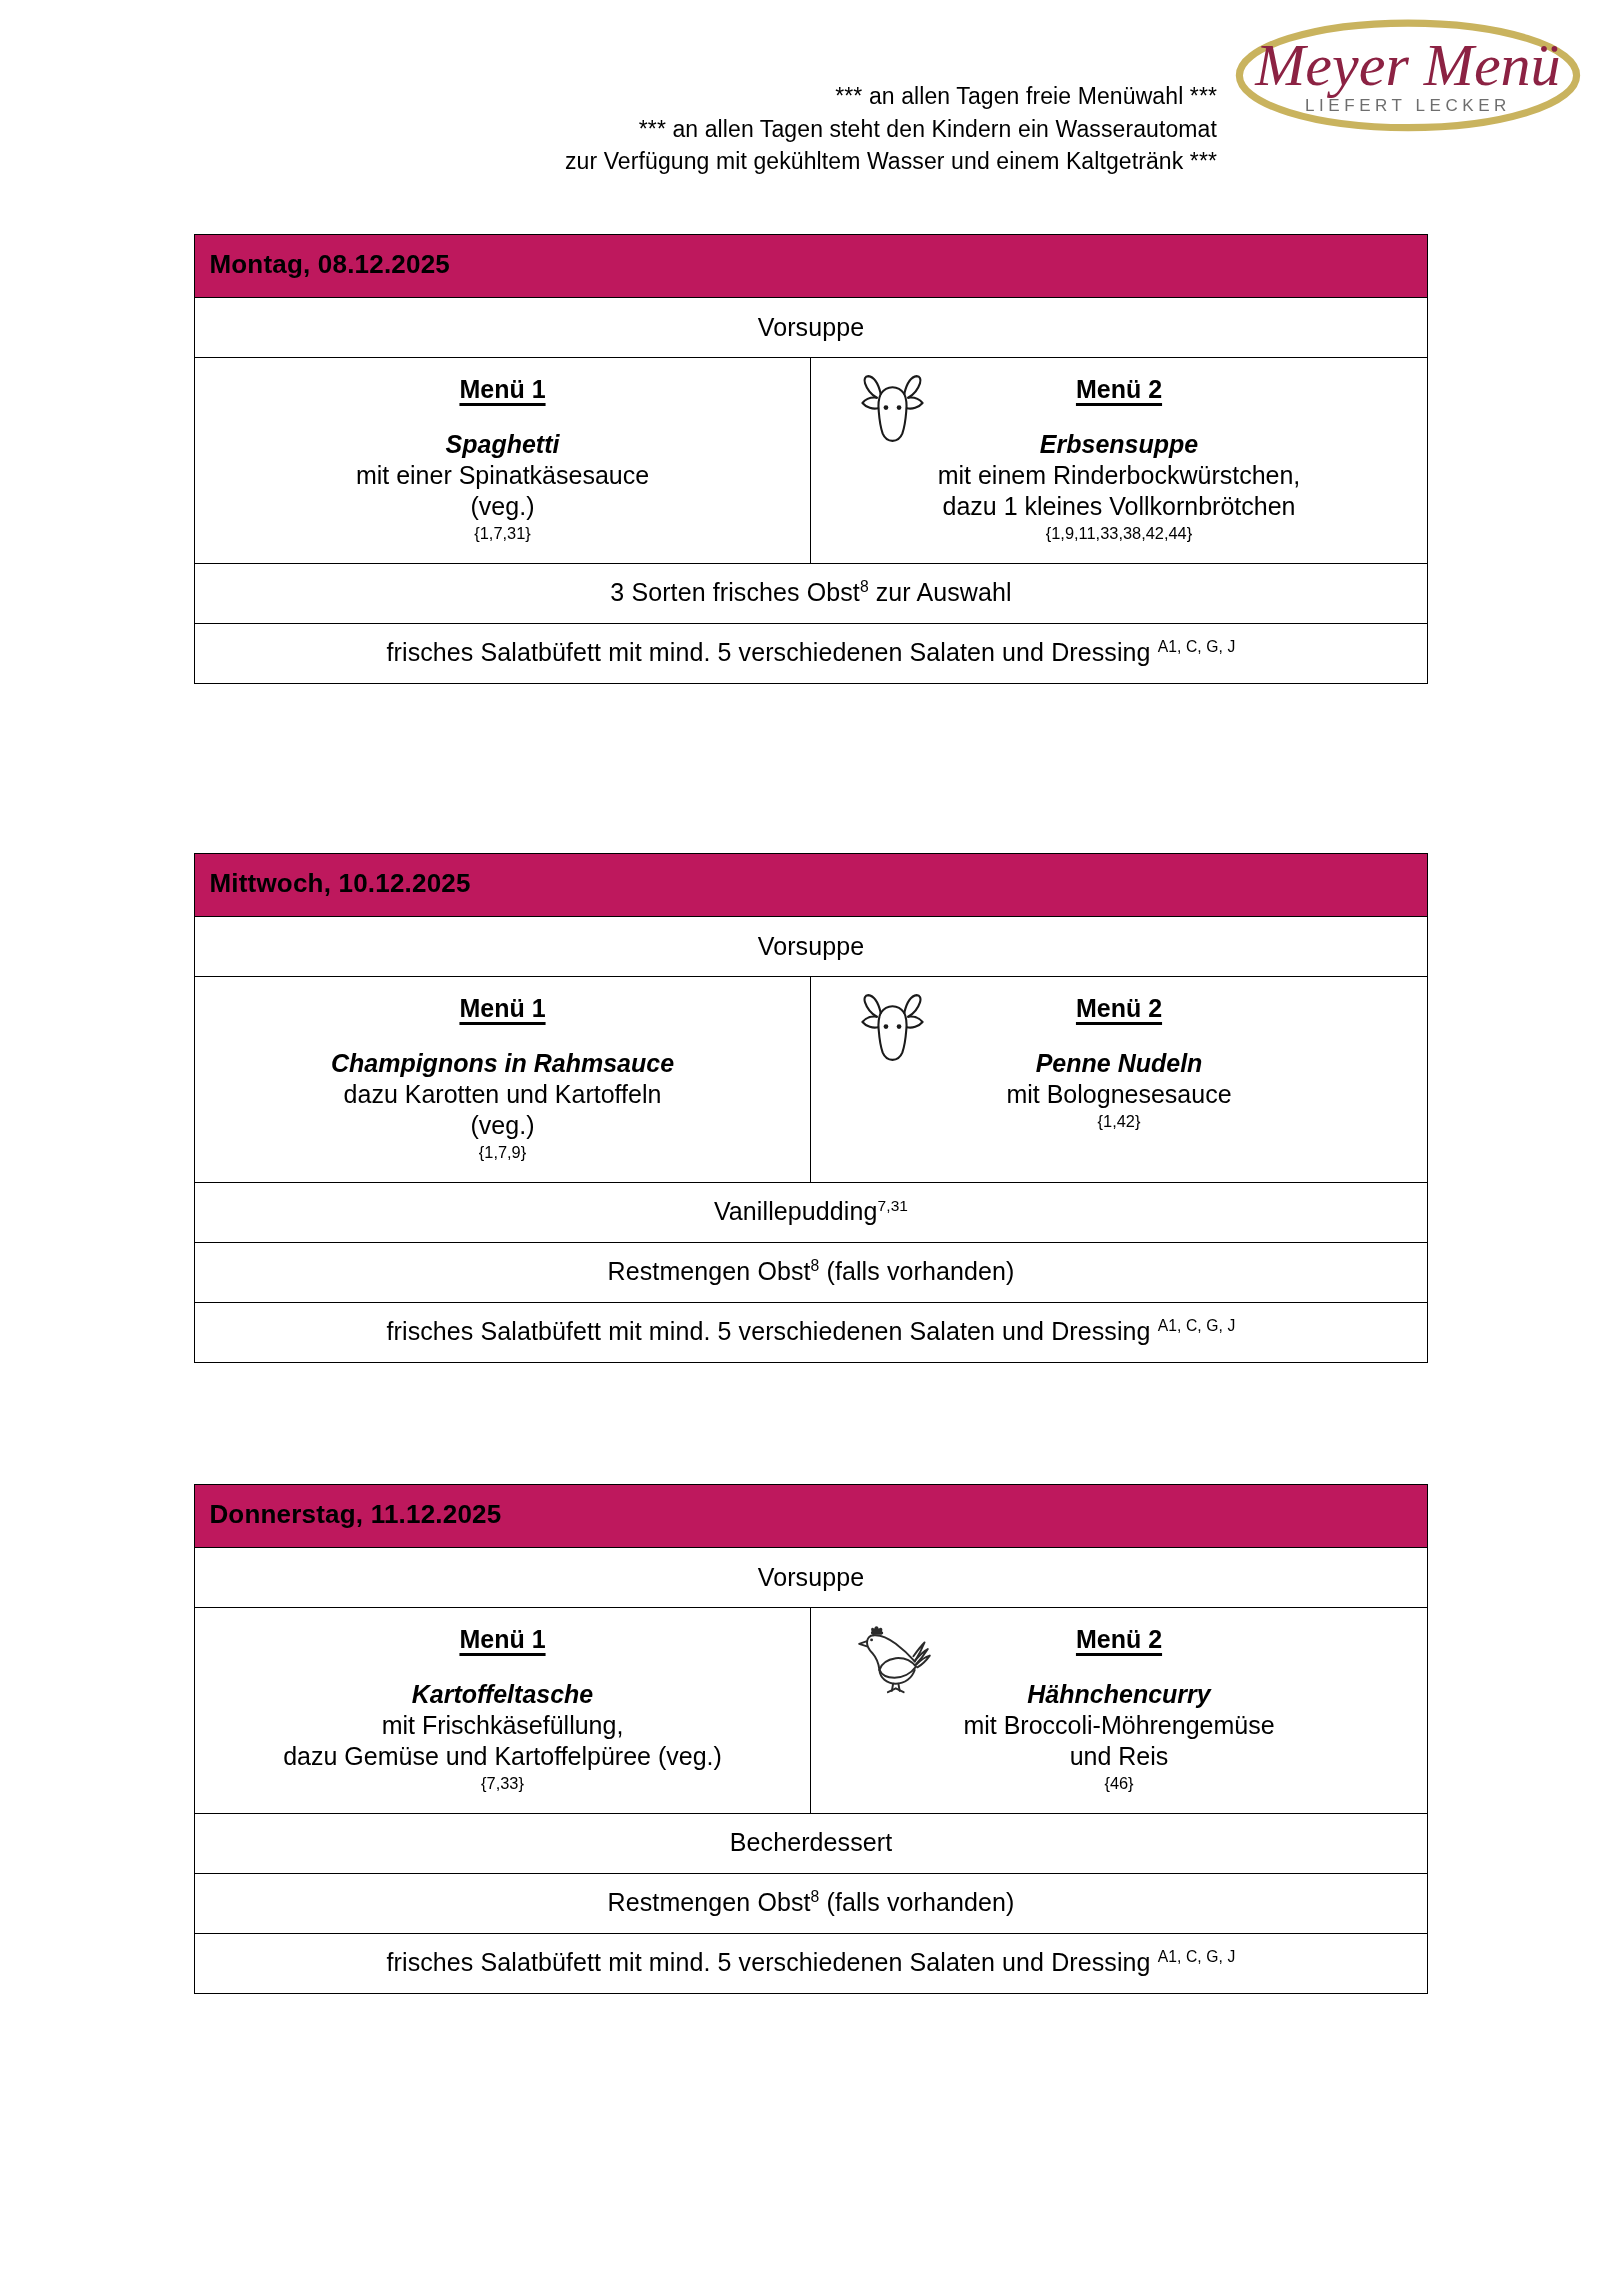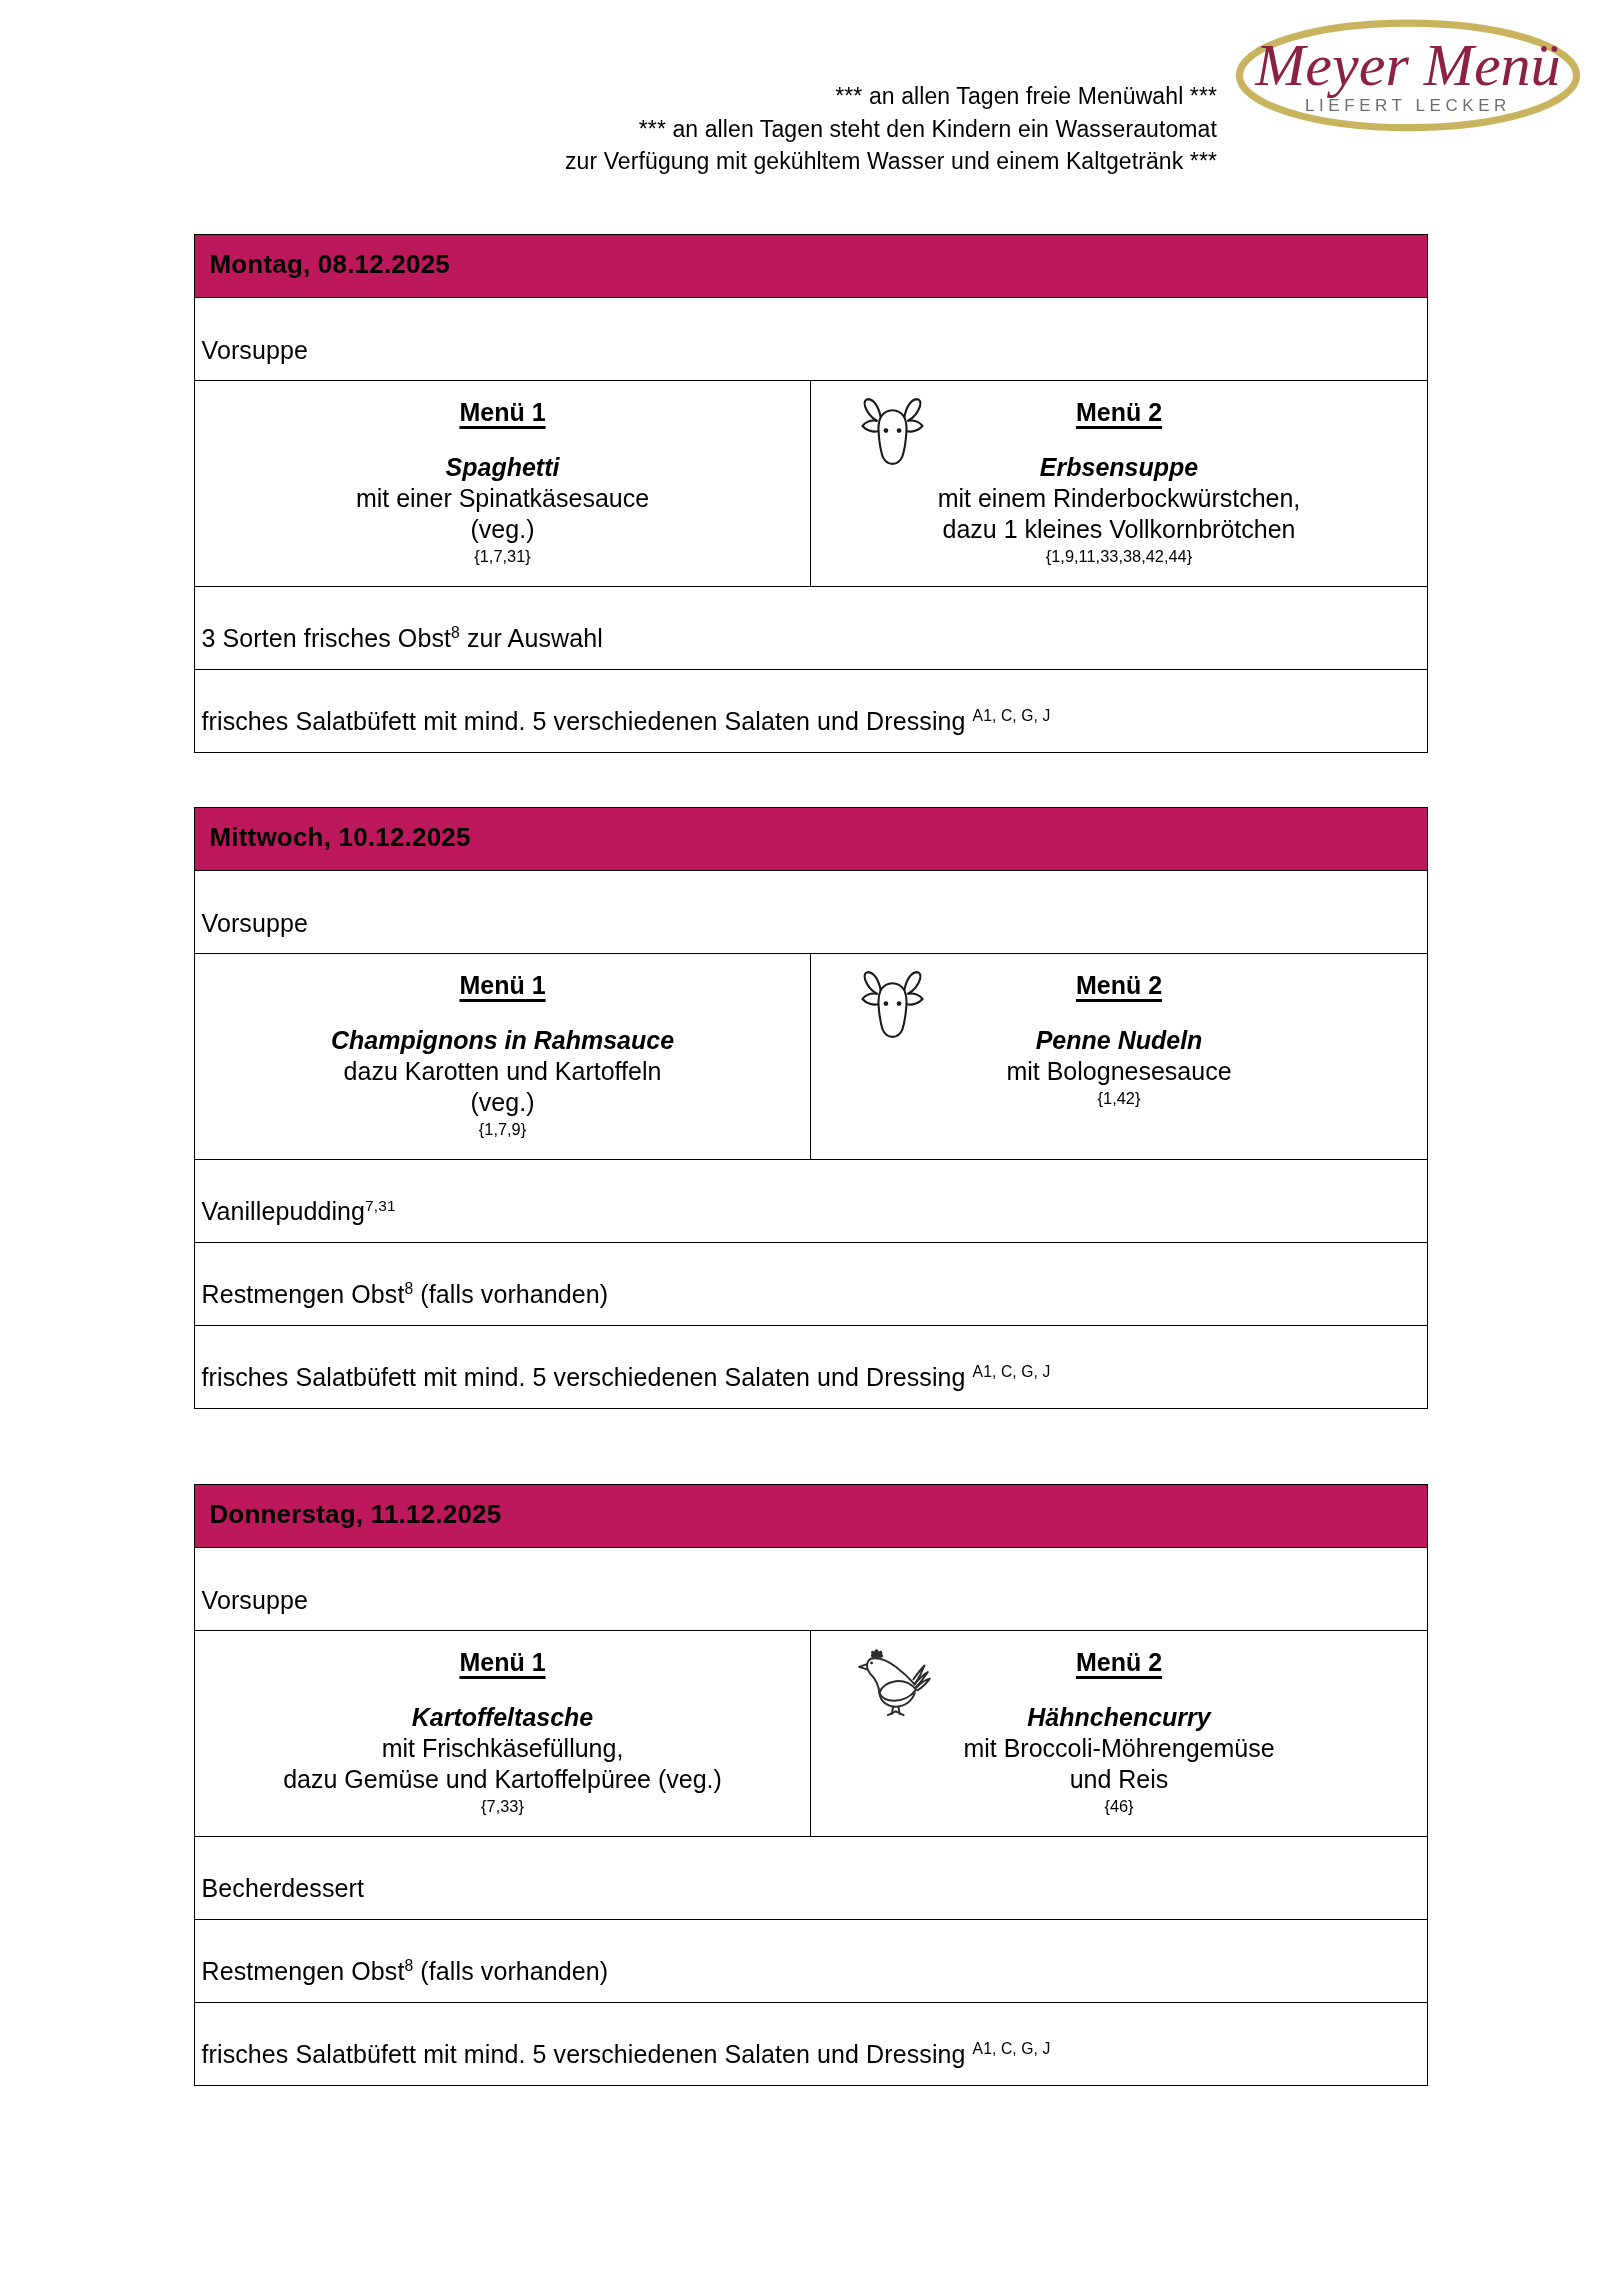--- a/index.html
+++ b/index.html
@@ -47,21 +47,21 @@
   
   .day-block {
     position: absolute;
     left: 194px;
     width: 1234px;
     border: 1.3px solid #000000;
     border-collapse: collapse;
     box-sizing: border-box;
   }
   #block-0 { top: 234px; }
-  #block-1 { top: 807px; }
+  #block-1 { top: 853px; }
   #block-2 { top: 1484px; }
 
   .row {
     display: flex;
     border-bottom: 1.3px solid #000000;
     box-sizing: border-box;
   }
   .row:last-child { border-bottom: none; }
 
   .day-title {
@@ -70,25 +70,24 @@
     font-size: 26px;
     font-weight: bold;
     width: 100%;
     box-sizing: border-box;
     letter-spacing: 0.2px;
   }
 
   .full-cell {
     width: 100%;
     box-sizing: border-box;
-    text-align: left;
+    text-align: center;
     font-size: 25px;
     padding: 14.4px 6.5px 15.7px 6.5px;
     letter-spacing: 0.1px;
-    margin-top: 23px;
   }
 
   .menu-row { display: flex; }
   .menu-col {
     box-sizing: border-box;
     position: relative;
     padding: 17px 10.5px 19.6px 10.5px;
     text-align: center;
   }
   .menu-col.left  { width: 50%; border-right: 1.3px solid #000000; }

